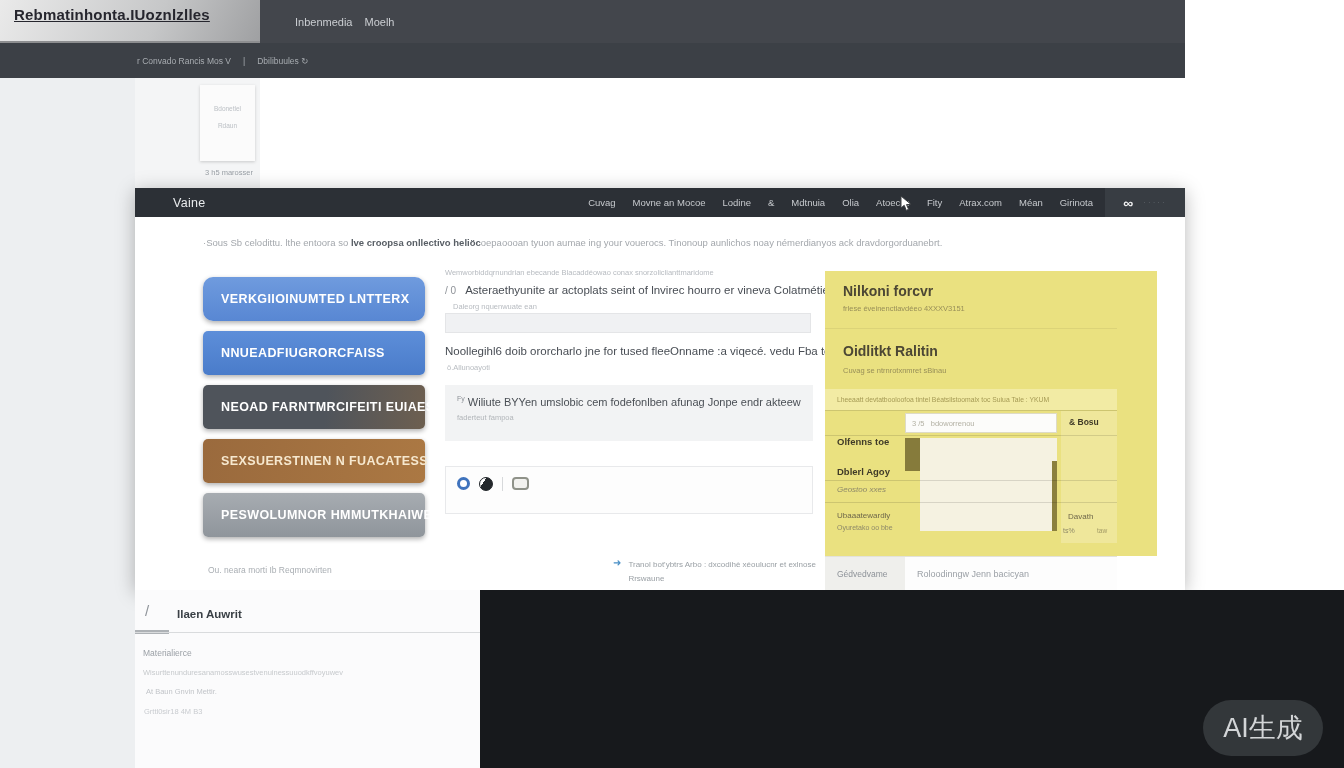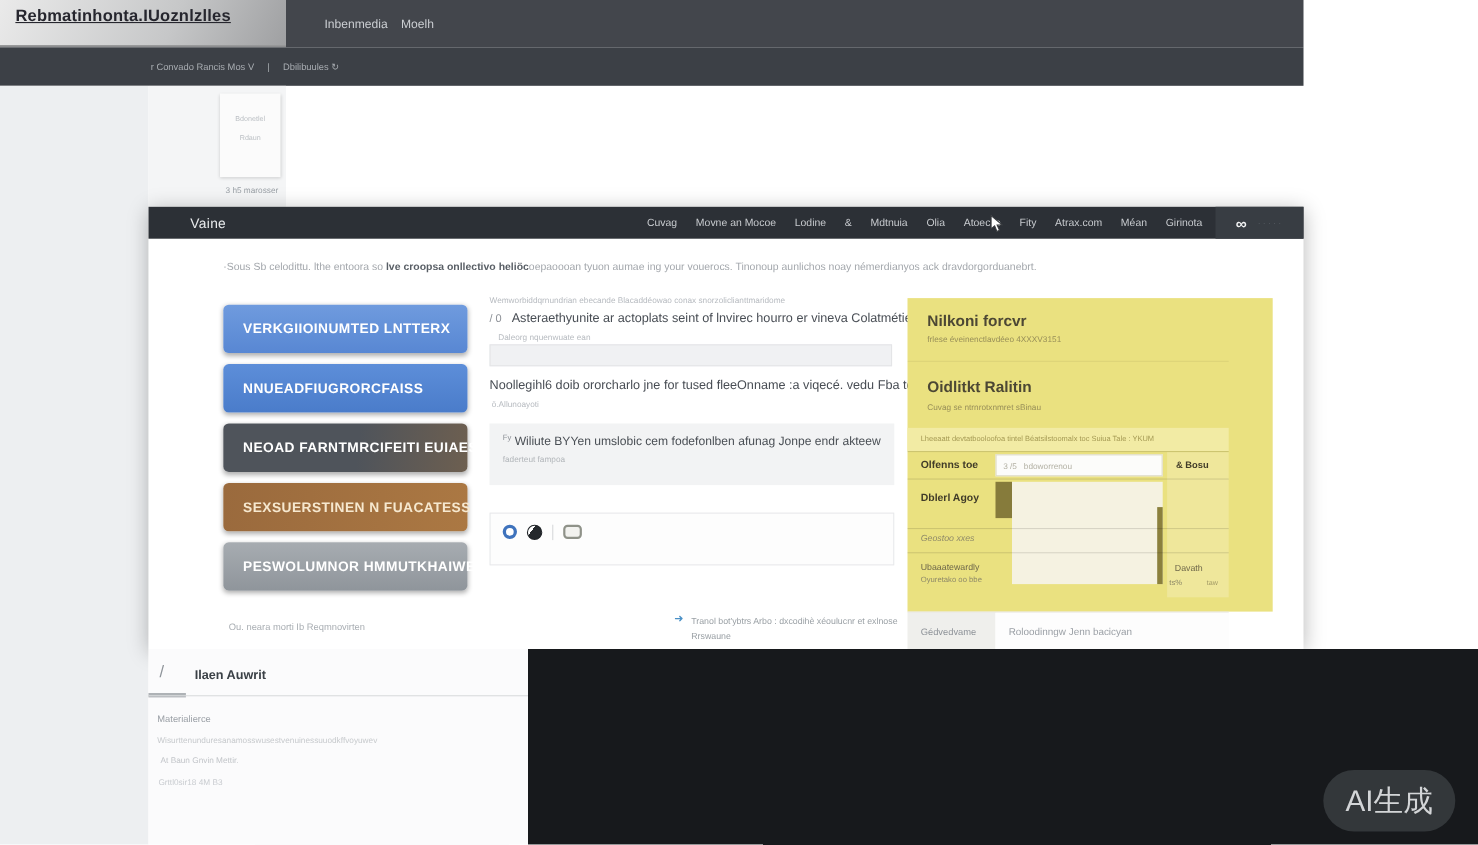--- a/index.html
+++ b/index.html
@@ -40,21 +40,21 @@
   .inf-icon { font-size:14px; color:#f2f3f4; font-weight:bold; line-height:1; }
   .nav-end-label { font-size:8px; color:#5b6067; letter-spacing:2px; }
 
   .intro { position:absolute; left:68px; top:49px; width:748px; font-size:9.5px; color:#a3a7ac; }
   .intro b { color:#585e65; font-weight:bold; }
 
   .btn-stack { position:absolute; left:68px; top:89px; width:222px; }
   .btn { height:44px; margin-bottom:10px; border-radius:5px; display:flex; align-items:center;
     padding-left:18px; color:#fff; font-weight:bold; font-size:12.5px; letter-spacing:.4px;
     box-shadow:0 2px 5px rgba(0,0,0,.32); cursor:pointer; white-space:nowrap; }
-  .b1 { background:linear-gradient(180deg,#6f9bde,#5887d3); }
+  .b1 { background:linear-gradient(180deg,#6f9bde,#5887d3);border-radius:10px; }
   .b2 { background:linear-gradient(180deg,#5d8ed9,#4a7cca); }
   .b3 { background:linear-gradient(95deg,#4f545b 55%,#6d5f50); }
   .b4 { background:linear-gradient(95deg,#9a6a3d,#ab7843); color:#f6e8cf; }
   .b5 { background:linear-gradient(180deg,#a7acb1,#8f959b); }
   .note-bottom { position:absolute; left:73px; top:377px; font-size:8.5px; color:#a9aeb3; }
 
   
   .tiny-top { position:absolute; left:310px; top:80px; width:370px; font-size:7.5px; color:#b7bbc0; white-space:nowrap; }
   .q1 { position:absolute; left:310px; top:96px; font-size:11.5px; color:#484d54; white-space:nowrap; }
   .q-num { color:#8d9197; margin-right:9px; font-size:10px; }
@@ -84,21 +84,21 @@
 
   
   .yellow { position:absolute; left:690px; top:83px; width:332px; height:285px; background:#eae180; }
   .y-rightcol { position:absolute; left:236px; top:140px; width:56px; height:132px; background:#efe79b; }
   .y-h { position:absolute; left:18px; font-size:14px; font-weight:bold; color:#4c4734; }
   .y-s { position:absolute; left:18px; font-size:7.5px; color:#988f58; }
   .y-div { position:absolute; left:0; top:57px; width:292px; height:1px; background:rgba(0,0,0,.06); }
   .y-band { position:absolute; left:0; top:118px; width:292px; height:21px; background:#f2eba4;
     font-size:6.8px; color:#a59a54; line-height:21px; padding-left:12px; white-space:nowrap; overflow:hidden; }
   .y-hline { position:absolute; left:0; width:292px; height:1px; background:rgba(0,0,0,.12); }
-  .y-label { position:absolute; left:12px; font-size:9.5px; font-weight:bold; color:#403b28; }
+  .y-label { position:absolute; left:12px; font-size:9.5px; font-weight:bold; color:#403b28;margin-top:19px; }
   .y-input { position:absolute; left:80px; top:142px; width:152px; height:20px; background:#fcfcfa;
     border:1px solid #dedbc6; font-size:7.5px; color:#6f684a; padding-left:6px; }
   .y-input::placeholder { color:#b3b1a4; }
   .y-r1-right { position:absolute; left:244px; top:146px; font-size:8.5px; font-weight:bold; color:#403b28; }
   .y-swatch { position:absolute; left:80px; top:167px; width:15px; height:33px; background:#867b3b; }
   .y-field { position:absolute; left:95px; top:167px; width:137px; height:93px; background:#f5f2e1; cursor:text; }
   .y-scroll { position:absolute; left:227px; top:190px; width:5px; height:70px; background:#8b803d; cursor:grab; }
   .y-italic { position:absolute; left:12px; top:214px; font-size:8px; font-style:italic; color:#8e8968; }
   .y-small-l1 { position:absolute; left:12px; top:240px; font-size:8px; color:#6f684a; }
   .y-small-l2 { position:absolute; left:12px; top:253px; font-size:7px; color:#8e8968; }

